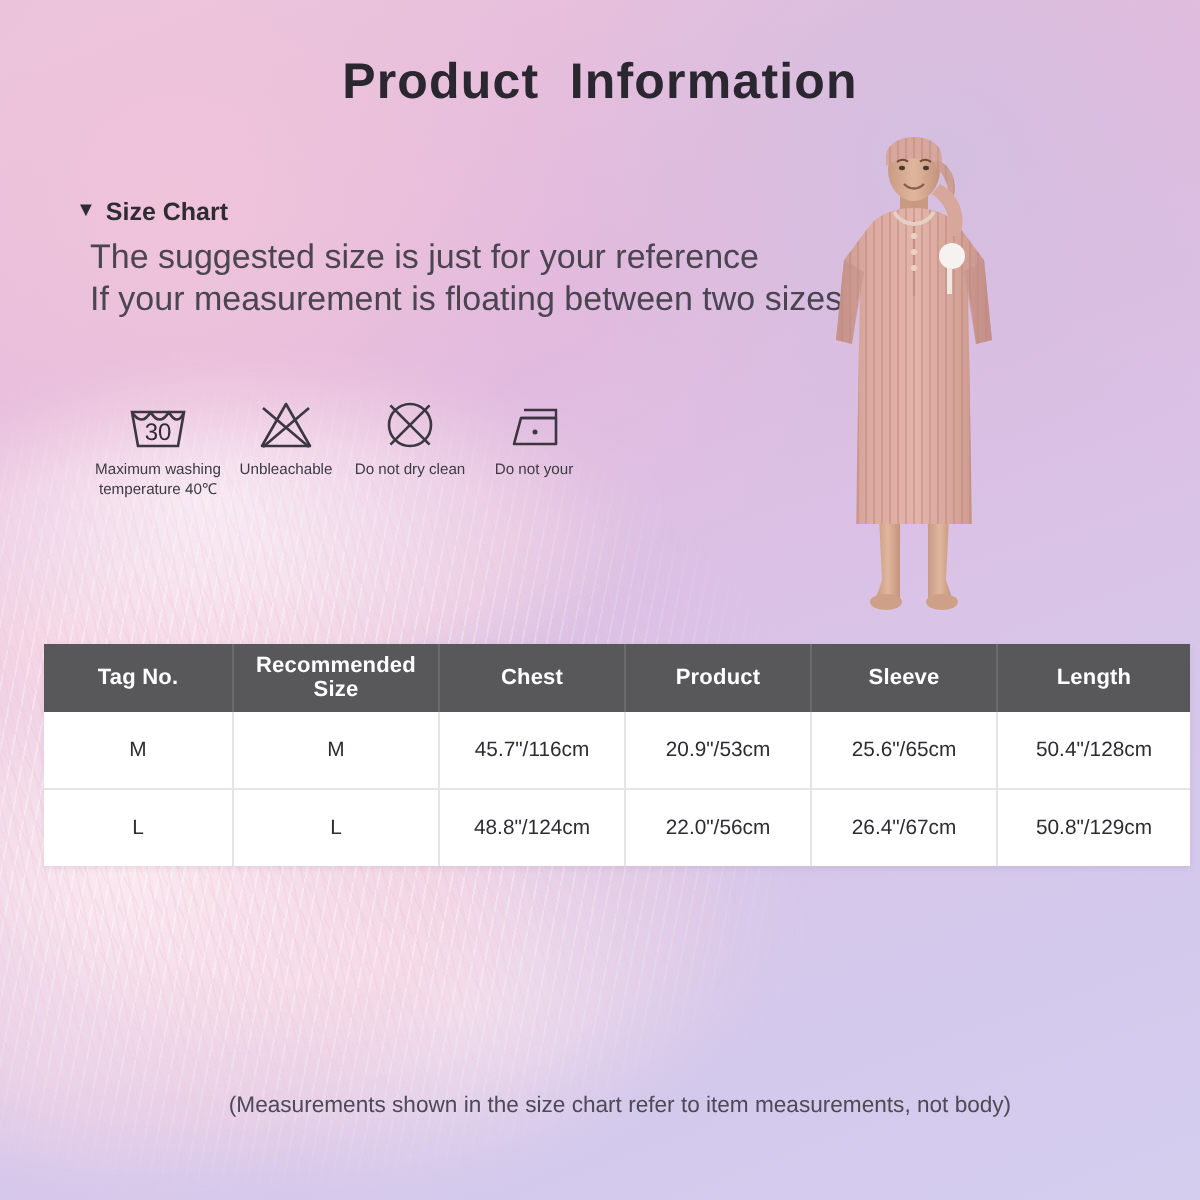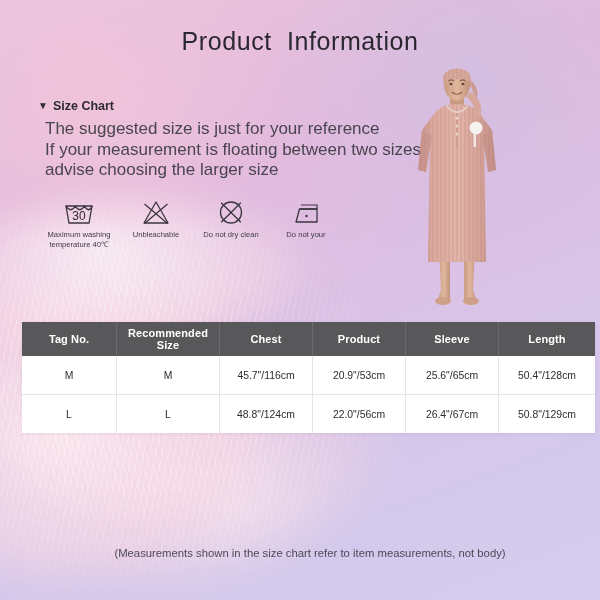--- a/index.html
+++ b/index.html
@@ -81,21 +81,21 @@
             mask-image: radial-gradient(ellipse 330px 240px at 36% 52%, #000 38%, rgba(0,0,0,.5) 66%, rgba(0,0,0,0) 86%);
   }
 
   
   .page-title {
     position: absolute;
     left: 0; right: 0;
     top: 27px;
     text-align: center;
     font-size: 25px;
-    font-weight: 400;
+    font-weight: 700;
     letter-spacing: .6px;
     color: #2b2730;
     white-space: pre;
   }
 
   
   .size-chart-head {
     position: absolute;
     left: 38px;
     top: 99px;
@@ -122,21 +122,21 @@
   }
   .notes div { white-space: nowrap; }
 
   
   .care-row {
     position: absolute;
     left: 46px;
     top: 196px;
     display: flex;
     align-items: flex-start;
-    gap: 13px;
+    gap: 0;
   }
   .care-item {
     width: 62px;
     display: flex;
     flex-direction: column;
     align-items: center;
   }
   .care-item.wide { width: 66px; }
   .care-glyph {
     height: 32px;
@@ -220,21 +220,20 @@
   <div class="page-title">Product  Information</div>
 
   <div class="size-chart-head">
     <span class="caret-down">▼</span>
     <span>Size Chart</span>
   </div>
 
   <div class="notes">
     <div>The suggested size is just for your reference</div>
     <div>If your measurement is floating between two sizes</div>
-    <div>advise choosing the larger size</div>
   </div>
 
   <div class="care-row">
 
     <div class="care-item wide">
       <div class="care-glyph">
         <svg width="34" height="28" viewBox="0 0 34 28" fill="none">
           <path d="M4 8 L30 8 L27 25 L7 25 Z" stroke="#3c3640" stroke-width="1.3" fill="none"></path>
           <path d="M4 8 C7 13 10.5 13 13.3 8 C16.1 13 19.6 13 22.4 8 C25.2 13 28 13 30 8" stroke="#3c3640" stroke-width="1.3" fill="none" stroke-linejoin="round"></path>
           <text x="17" y="22" font-family="Liberation Sans, sans-serif" font-size="12" fill="#2f2a33" text-anchor="middle">30</text>

